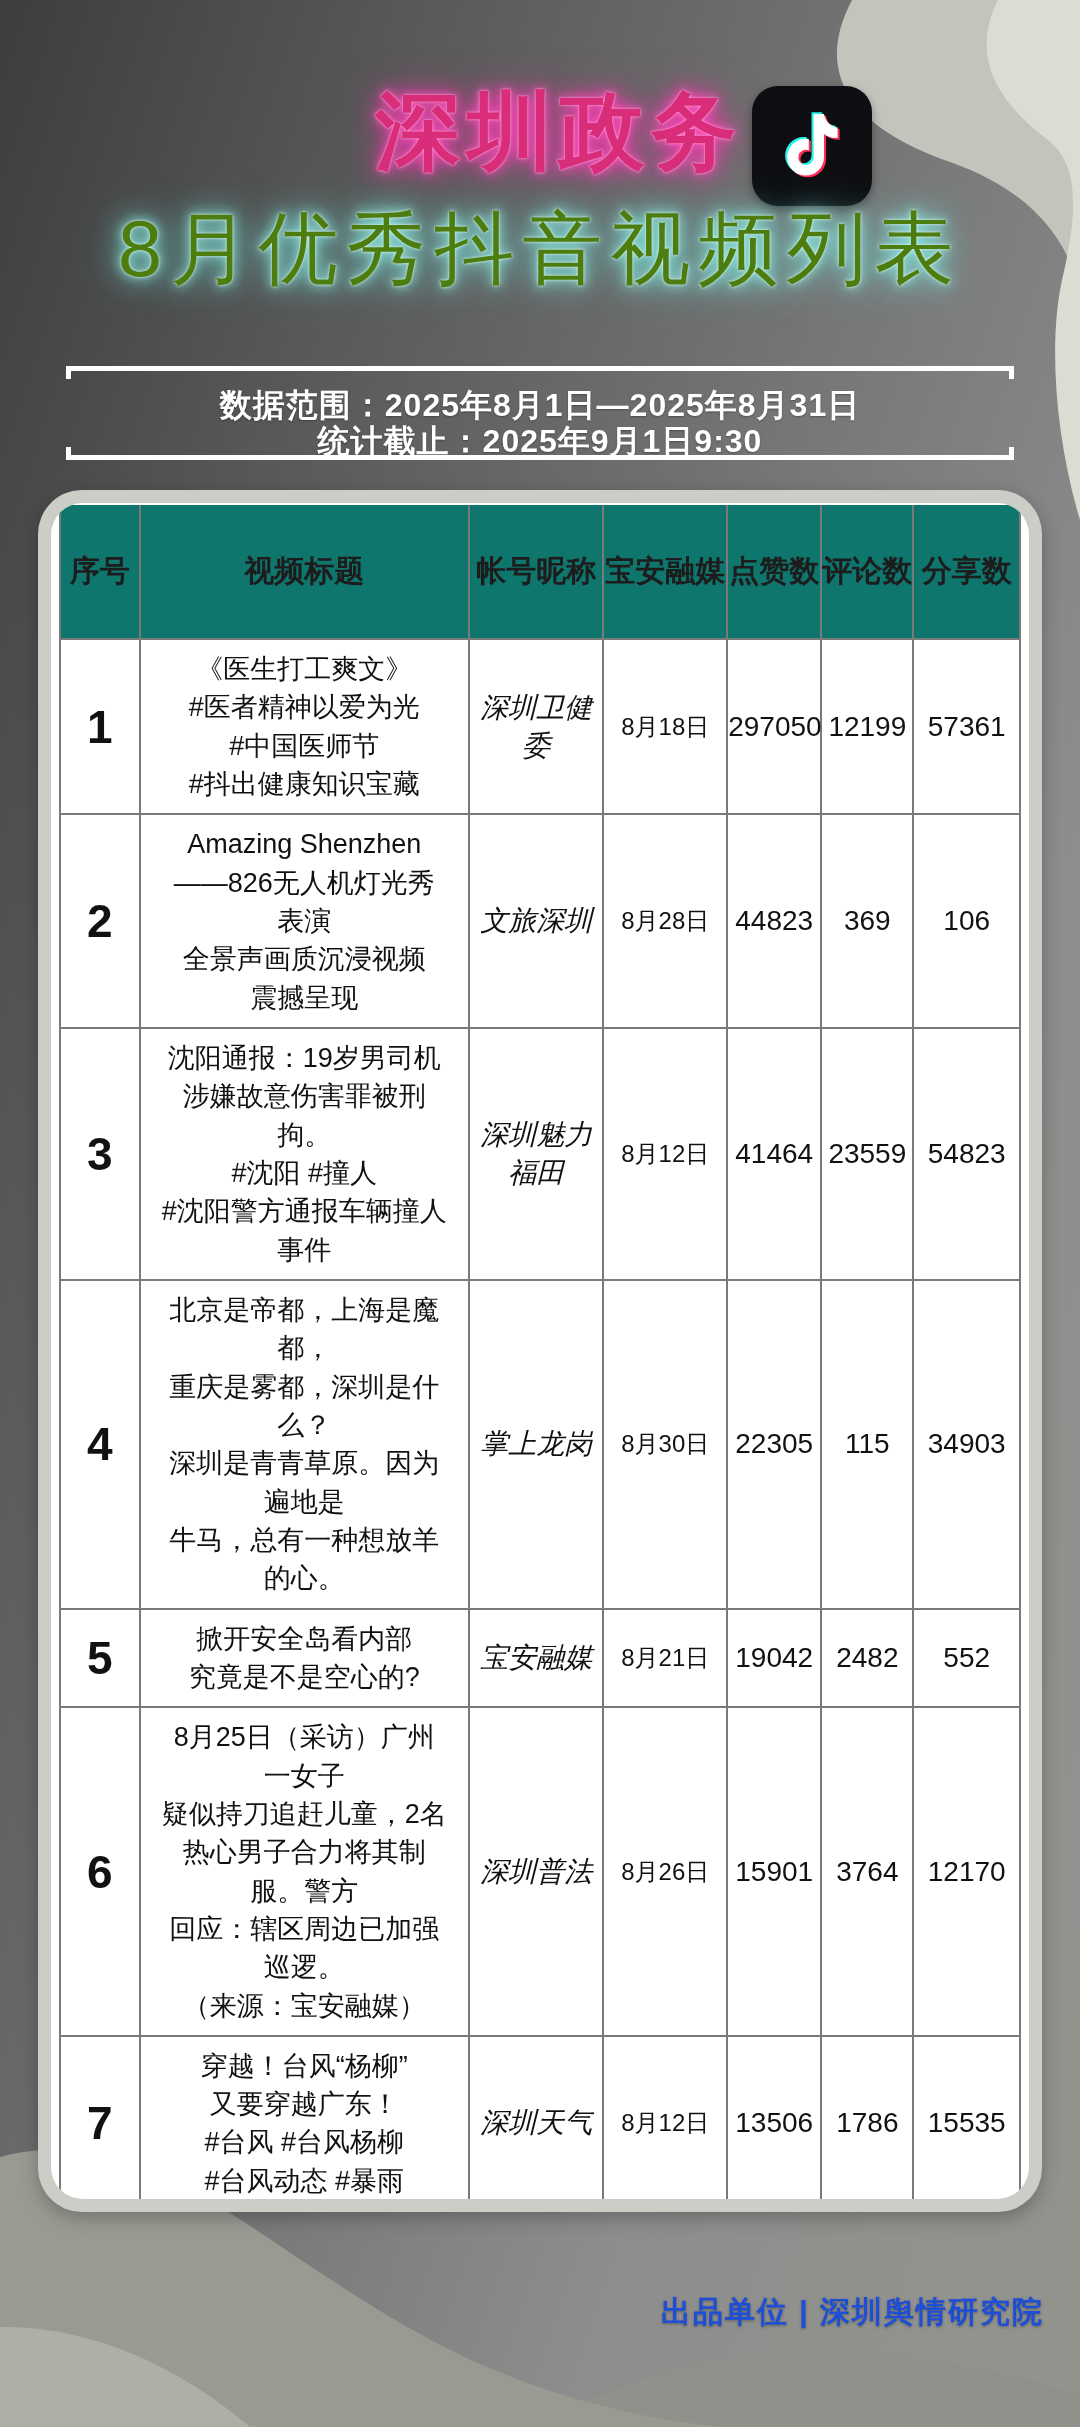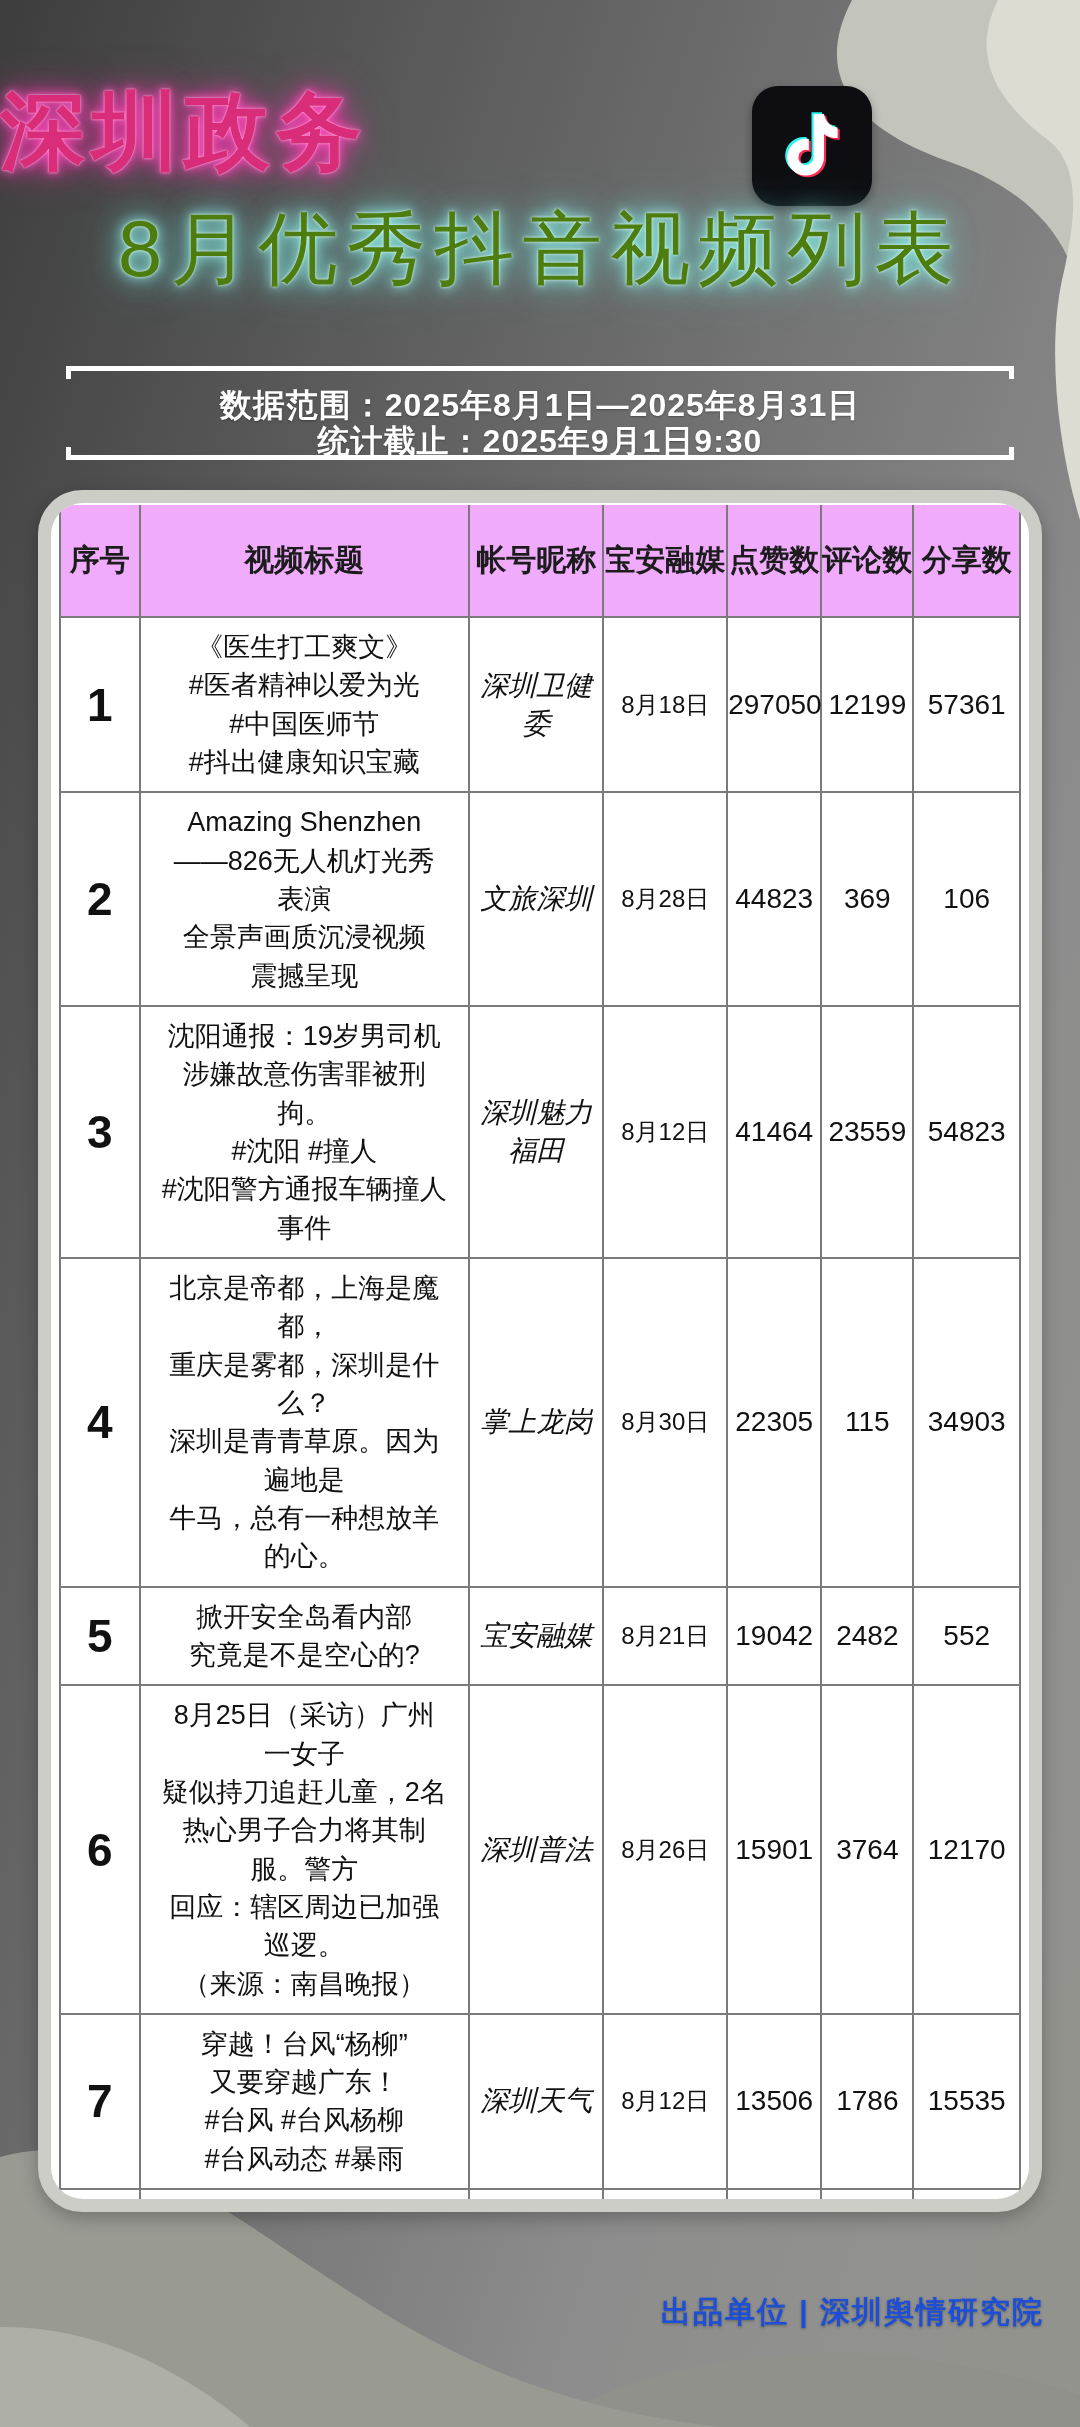--- a/index.html
+++ b/index.html
@@ -11,23 +11,24 @@
   }
   .decor { position:absolute; pointer-events:none; z-index:0; }
   #decor-top { top:0; right:0; }
   #decor-bottom { bottom:0; left:0; }
 
   .content { position:absolute; inset:0; z-index:2; }
 
   
   .title1 {
     position:absolute; top:74px; left:0; width:100%;
-    font-size:86px; font-weight:900; letter-spacing:6px;
+    text-align:center; font-size:86px; font-weight:900; letter-spacing:6px;
     color:#d92d7a;
     text-shadow:0 0 2px #ffd7ee,0 0 10px #ff57c0,0 0 22px #ff2fae,0 0 42px rgba(255,47,174,.55);
+    padding-left:38px;
   }
   .title2 {
     position:absolute; top:196px; left:0; width:100%;
     text-align:center; font-size:80px; font-weight:400; letter-spacing:8px;
     color:#4d7c0f;
     text-shadow:0 0 3px #eafffd,0 0 12px #9df1ea,0 0 26px #6ee7dd,0 0 46px rgba(110,231,221,.6);
   }
   .douyin {
     position:absolute; top:86px; left:752px; width:120px; height:120px;
     background:#0e0e12; border-radius:26px;
@@ -56,21 +57,21 @@
   .panel-inner {
     width:100%; height:100%; background:#ffffff; border-radius:32px;
     padding:2px 8px 14px 8px; overflow:hidden;
   }
   table.rank {
     width:100%; height:100%; border-collapse:collapse; table-layout:fixed;
     color:#111; 
   }
   table.rank th, table.rank td { border:2px solid #7a7a7a; text-align:center; vertical-align:middle; }
   table.rank thead th {
-    border-top:none; background:#f0abfc; height:112px;
+    border-top:none; background:#0f766e; height:134px;
     font-size:30px; font-weight:bold; color:#1c1c1c;
   }
   td.c-no   { font-size:46px; font-weight:bold; }
   td.c-title{ font-size:27px; line-height:1.42; padding:10px 20px; white-space:pre-line; }
   td.c-acct { font-size:28px;font-style:italic; }
   td.c-date { font-size:24px; }
   td.c-num  { font-size:28px; }
 
   
   .footer {
@@ -193,21 +194,21 @@
             <td class="c-num">19042</td>
             <td class="c-num">2482</td>
             <td class="c-num">552</td>
           </tr>
           <tr>
             <td class="c-no">6</td>
             <td class="c-title">8月25日（采访）广州一女子
 疑似持刀追赶儿童，2名
 热心男子合力将其制服。警方
 回应：辖区周边已加强巡逻。
-（来源：南昌晚报）</td>
+（来源：宝安融媒）</td>
             <td class="c-acct">深圳普法</td>
             <td class="c-date">8月26日</td>
             <td class="c-num">15901</td>
             <td class="c-num">3764</td>
             <td class="c-num">12170</td>
           </tr>
           <tr>
             <td class="c-no">7</td>
             <td class="c-title">穿越！台风“杨柳”
 又要穿越广东！

